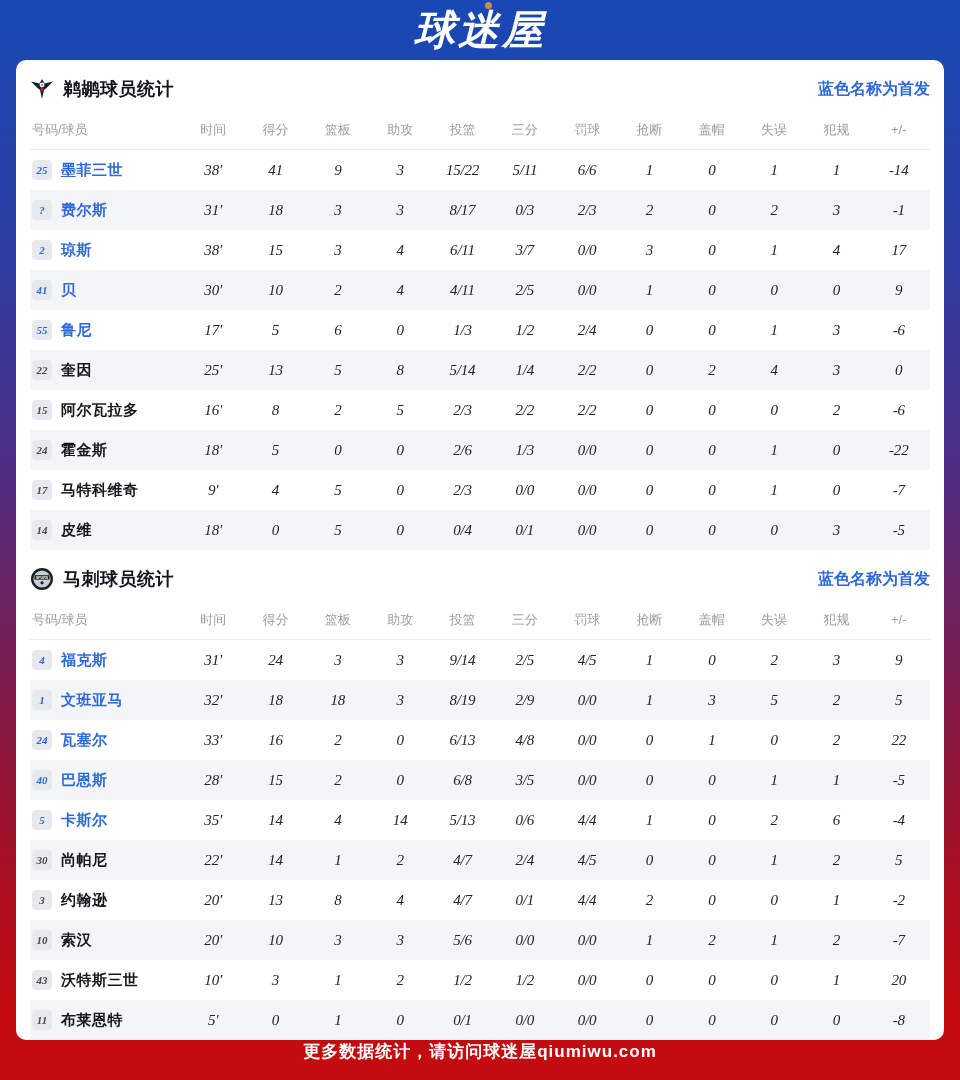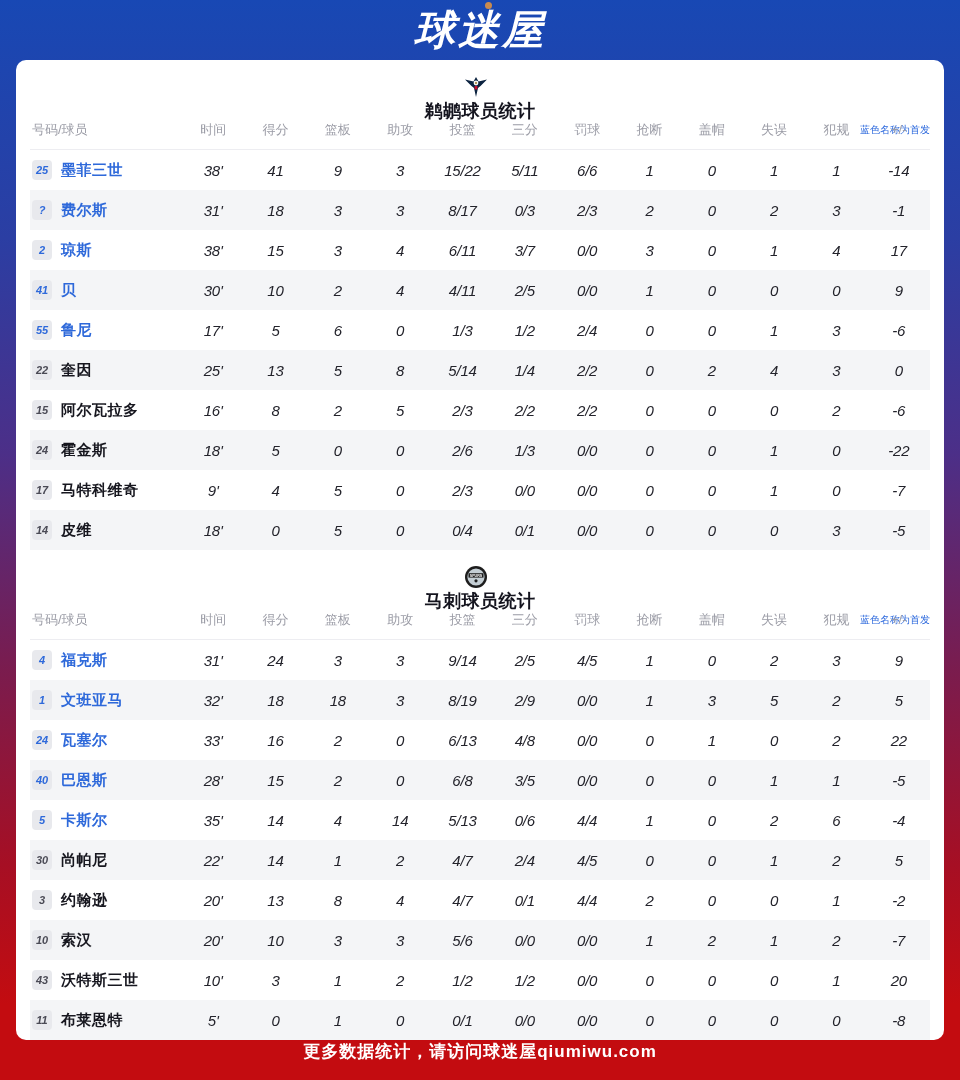--- a/index.html
+++ b/index.html
@@ -10,30 +10,30 @@
     position:relative; overflow:hidden;
   }
   .topbar { height:60px; display:flex; align-items:center; justify-content:center; }
   .logo { position:relative; color:#fff; font-size:41px; font-weight:800; font-style:italic; letter-spacing:3px; }
   .logo-dot { position:absolute; top:-1px; left:54%; width:7px; height:7px; border-radius:50%; background:#c98a4e; }
 
   .card {
     position:absolute; left:16px; top:60px; width:928px; height:980px;
     background:#fff; border-radius:10px; overflow:hidden; padding:0 14px;
   }
-  .section-header { height:50px; display:flex; align-items:center; padding-top:15px;flex-direction:column; }
+  .section-header { height:50px; display:flex; align-items:center; padding-top:8px; }
   .team-logo { width:24px; height:24px; margin-right:9px; flex:none; display:flex; align-items:center; justify-content:center; }
   .section-title { font-size:18px; font-weight:700; color:#14141e; letter-spacing:0.5px; }
-  .legend { margin-left:auto; font-size:10px; font-weight:400; color:#2b68dd; }
+  .legend { margin-left:auto; font-size:16px; font-weight:700; color:#2b68dd; }
 
   .col-header { height:40px; display:flex; align-items:center; border-bottom:1px solid #ededf1; }
   .col-header .name-col { font-size:13px; color:#9b9ca6; }
   .col-header .stat-col { font-size:13px; color:#9b9ca6; flex:1; text-align:center; }
 
-  .row { height:40px; display:flex; align-items:center; }
+  .row { height:40px; display:flex; align-items:center;font-family:Liberation Serif, serif; }
   .row:nth-child(even) { background:#f4f5f7; }
   .name-col { flex:none; width:152px; display:flex; align-items:center; gap:9px; padding-left:2px;text-align:center; }
   .badge {
     min-width:20px; height:20px; padding:0 3px; border-radius:4px; background:#e8e9ed;
     display:flex; align-items:center; justify-content:center;
     font-size:11px; font-weight:600; font-style:italic; color:#4a4a55;
   }
   .player-name { font-size:15px; font-weight:600; color:#17171f; letter-spacing:0.5px; }
   .row.starter .player-name, .row.starter .badge { color:#2e69da; }
   .stat-cell { flex:1; text-align:center; font-size:15px; font-weight:500; font-style:italic; color:#23232b; letter-spacing:-0.2px; }

